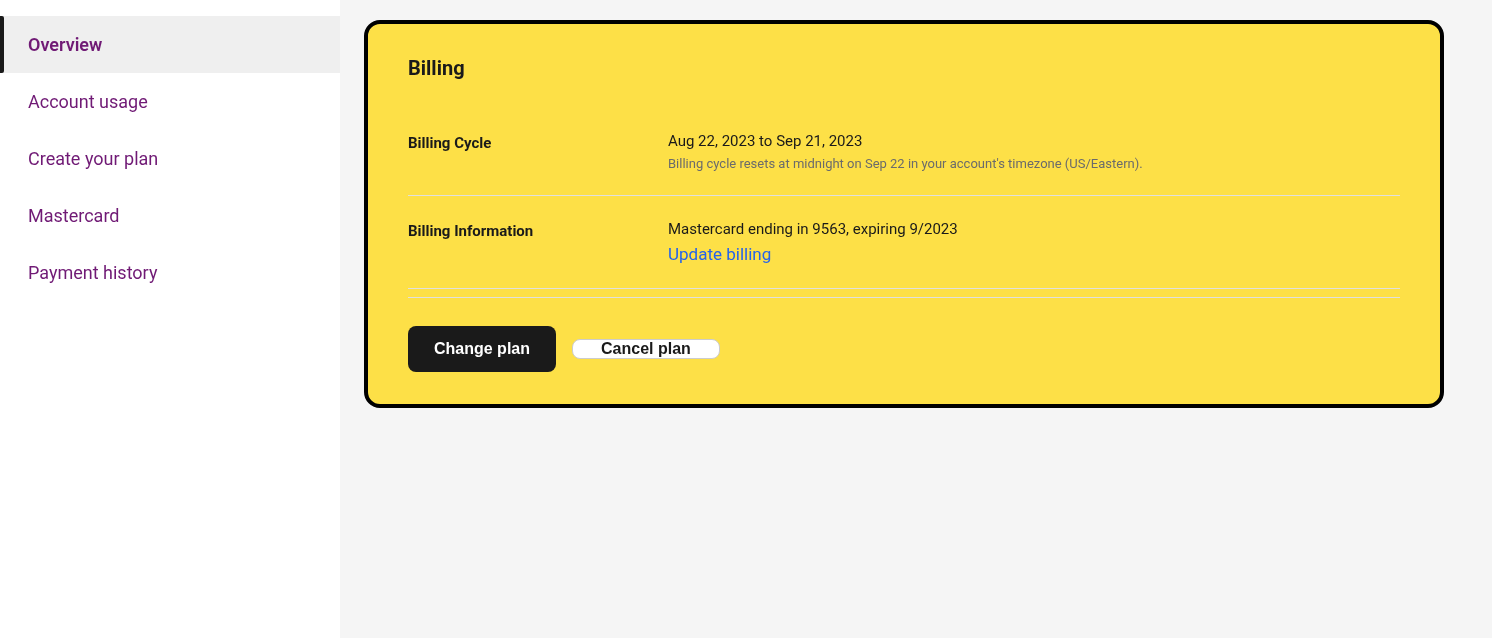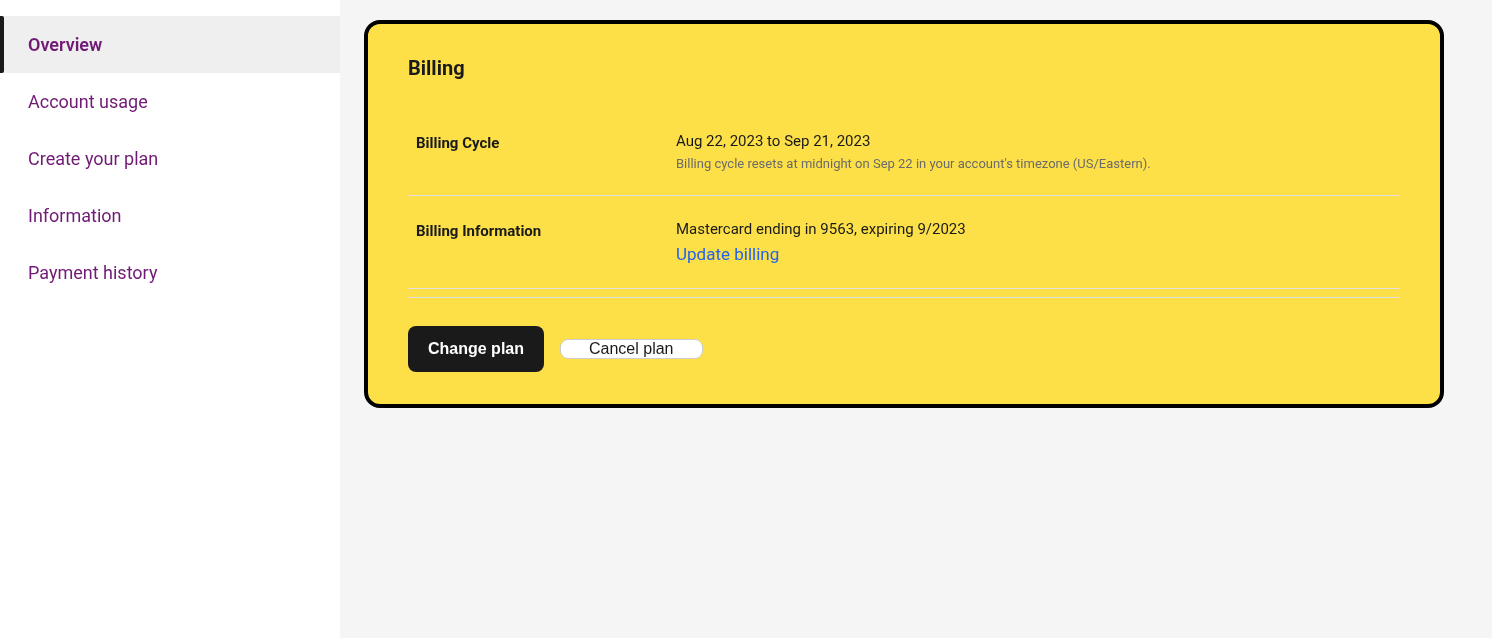--- a/index.html
+++ b/index.html
@@ -94,21 +94,20 @@
       border-bottom: none;
     }
 
     .billing-row-label {
       font-size: 15px;
       font-weight: 700;
       color: #1a1a1a;
       width: 260px;
       flex-shrink: 0;
       padding-top: 2px;
-      margin-left: 8px;
     }
 
     .billing-row-value {
       flex: 1;
       font-size: 15px;
       color: #1a1a1a;
     }
 
     .billing-row-value .cycle-date {
       font-size: 15px;
@@ -155,56 +154,56 @@
       padding-top: 28px;
       border-top: 1px solid #e0e0e0;
       margin-top: 8px;
     }
 
     .btn-change-plan {
       background: #1a1a1a;
       color: #ffffff;
       border: none;
       border-radius: 8px;
-      padding: 14px 20px;
+      padding: 14px 26px;
       font-size: 16px;
       font-weight: 600;
       cursor: pointer;
       white-space: nowrap;
     }
 
     .btn-cancel-plan {
       background: #ffffff;
       color: #1a1a1a;
       border: 1.5px solid #cccccc;
       border-radius: 8px;
       padding: 0 28px;
       font-size: 16px;
-      font-weight: 400;
+      font-weight: 700;
       cursor: pointer;
       white-space: nowrap;
     }
   </style>
 </head>
 <body>
 
 <div class="layout">
 
   <nav class="sidebar">
     <div class="sidebar-item active">
       <span>Overview</span>
     </div>
     <div class="sidebar-item">
       <span>Account usage</span>
     </div>
     <div class="sidebar-item">
       <span>Create your plan</span>
     </div>
     <div class="sidebar-item">
-      <span>Information</span>
+      <span>Mastercard</span>
     </div>
     <div class="sidebar-item">
       <span>Payment history</span>
     </div>
   </nav>
 
   <main class="main-content">
     <div class="billing-card">
 
       <div class="billing-title">Billing</div>

